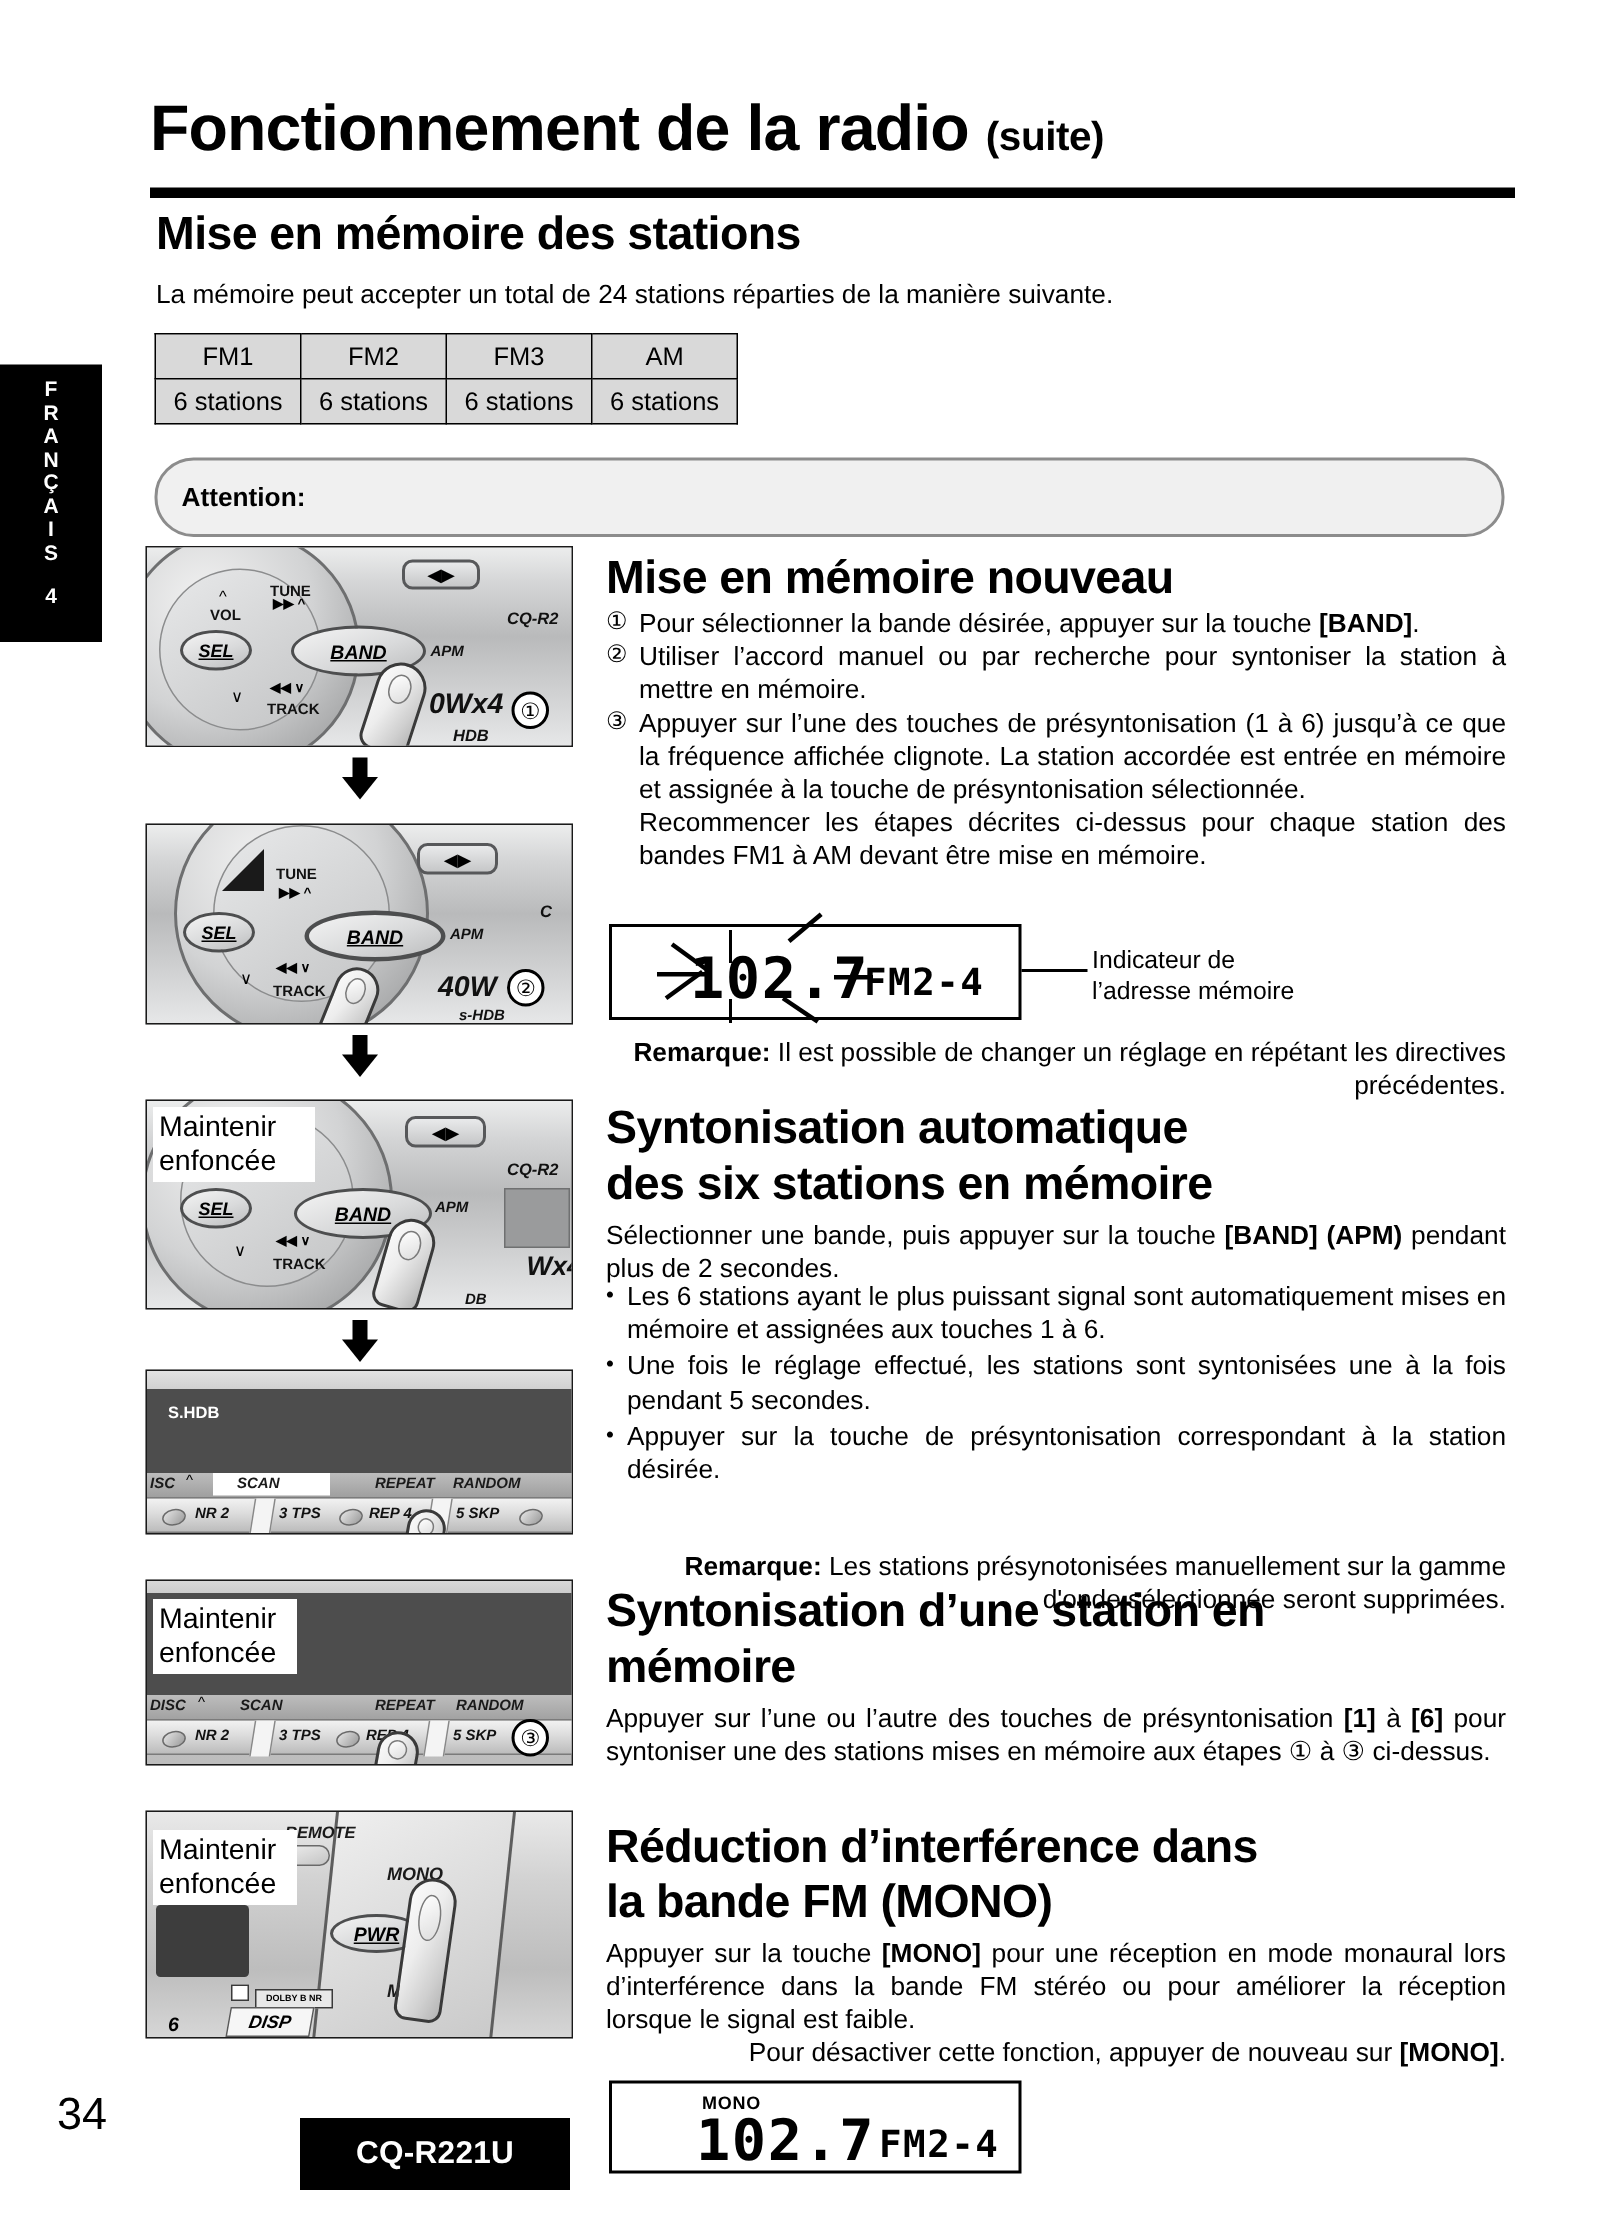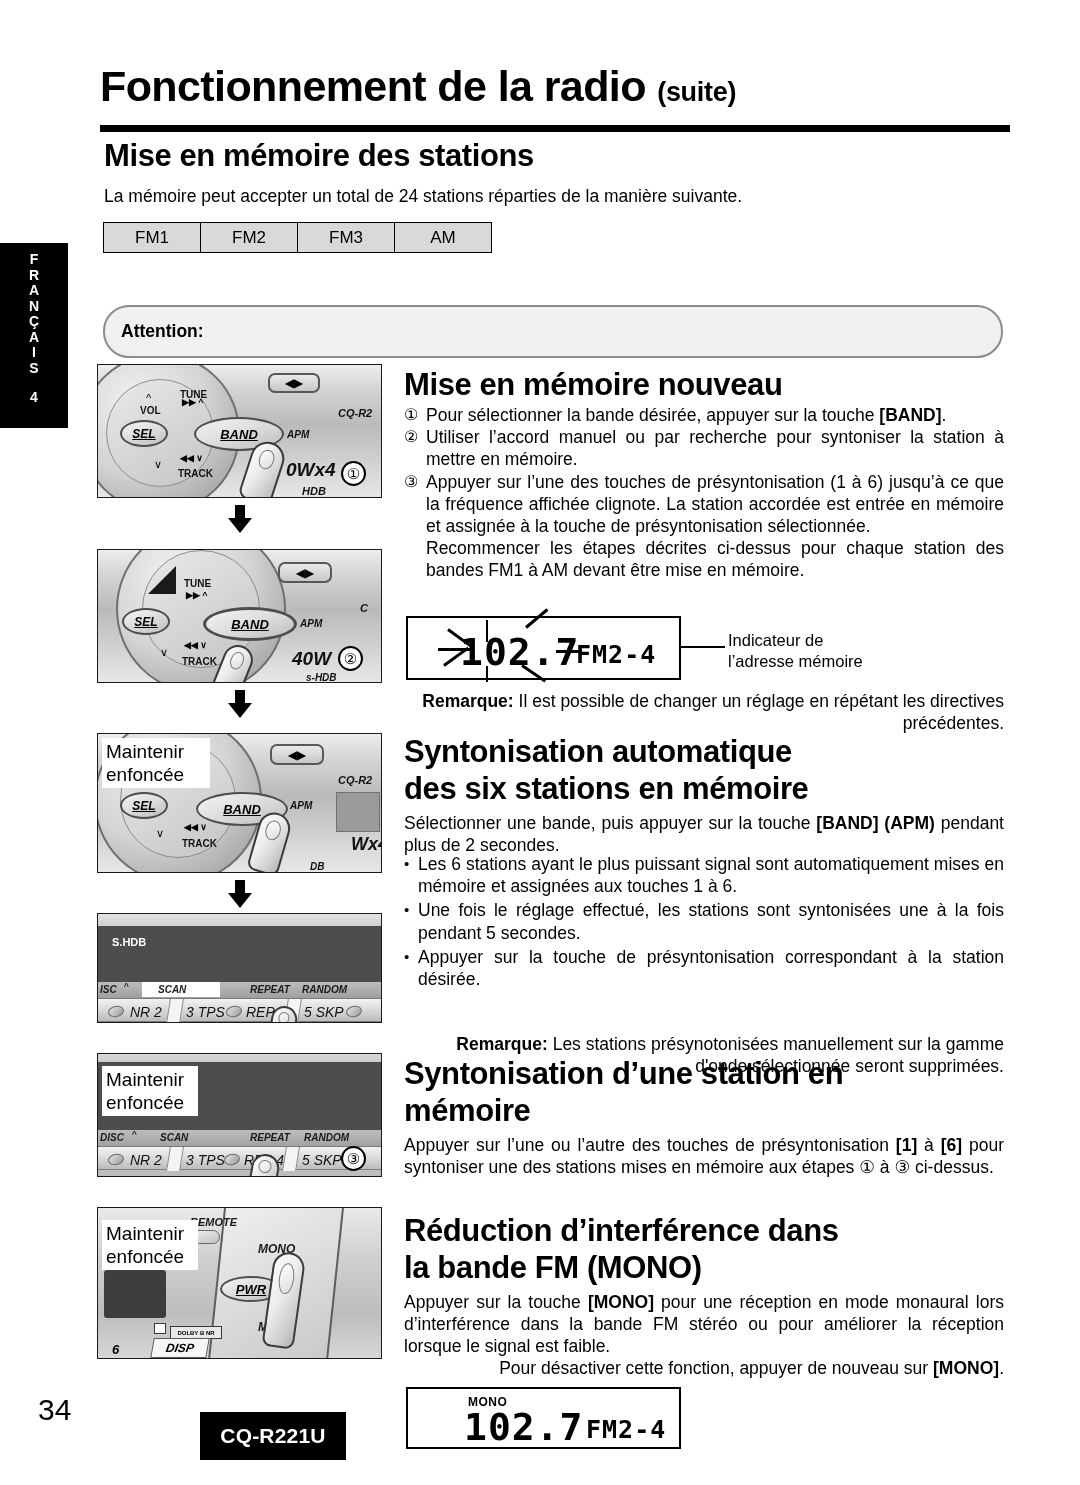--- a/index.html
+++ b/index.html
@@ -217,21 +217,21 @@
     background: #4a4a4a;
   }
   .preset-bar {
     position: absolute;
     background: linear-gradient(180deg,#f2f2f2 0%, #dcdcdc 45%, #bcbcbc 100%);
     border-top: 1px solid #7b7b7b;
     border-bottom: 1px solid #7b7b7b;
     display: flex; align-items: center;
   }
   .preset-key {
-    font-style: italic; font-weight: normal; font-size: 14px;
+    font-style: italic; font-weight: bold; font-size: 10px;
     color: #111; white-space: nowrap;
   }
   .func-label {
     position: absolute;
     font-size: 10px; font-style: italic; font-weight: bold;
     color: #1a1a1a; white-space: nowrap;
   }
   .knob-dot {
     position: absolute;
     width: 16px; height: 11px;
@@ -282,21 +282,21 @@
 
   
   .page-num {
     position: absolute;
     left: 38px; top: 1393px;
     font-size: 30px;
   }
   .model-badge {
     position: absolute;
     left: 200px; top: 1412px;
-    width: 146px; height: 48px;
+    width: 180px; height: 48px;
     background: #000;
     color: #fff;
     display: flex; align-items: center; justify-content: center;
     font-size: 21px; font-weight: bold;
     letter-spacing: 0.2px;
   }
 </style>
 </head>
 <body>
 
@@ -318,20 +318,26 @@
 <div class="h2 h2-stations">Mise en mémoire des stations</div>
 <div class="intro-line">La mémoire peut accepter un total de 24 stations réparties de la manière suivante.</div>
 
 <table class="band-table">
   <tbody>
       <tr>
     <td>FM1</td>
     <td>FM2</td>
     <td>FM3</td>
     <td>AM</td>
+  </tr>
+  <tr>
+    <td>6 stations</td>
+    <td>6 stations</td>
+    <td>6 stations</td>
+    <td>6 stations</td>
   </tr>
 </tbody>
   </table>
 
 <div class="attention-box">
   <b>Attention:</b>
 </div>
 
 <div class="illus" style="top:364px; height:134px;">
   <div class="fp"></div>

